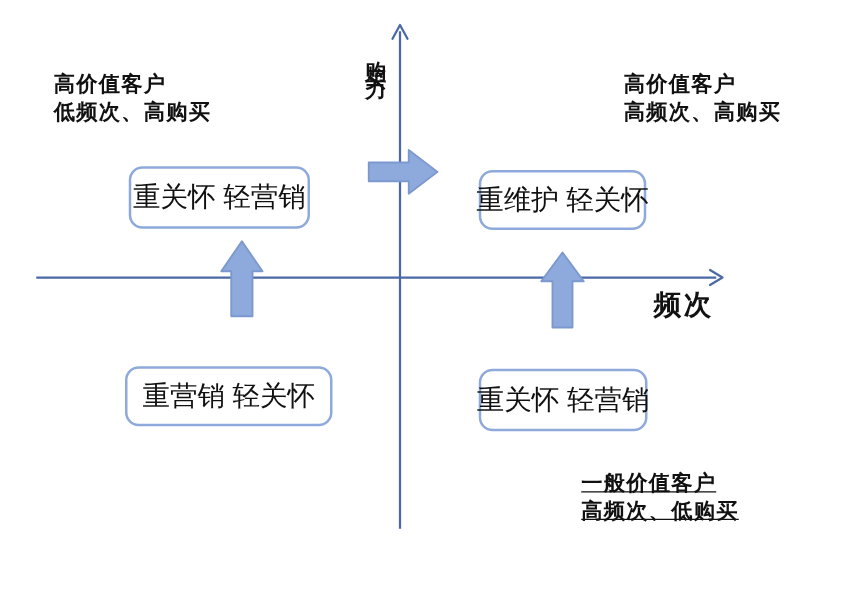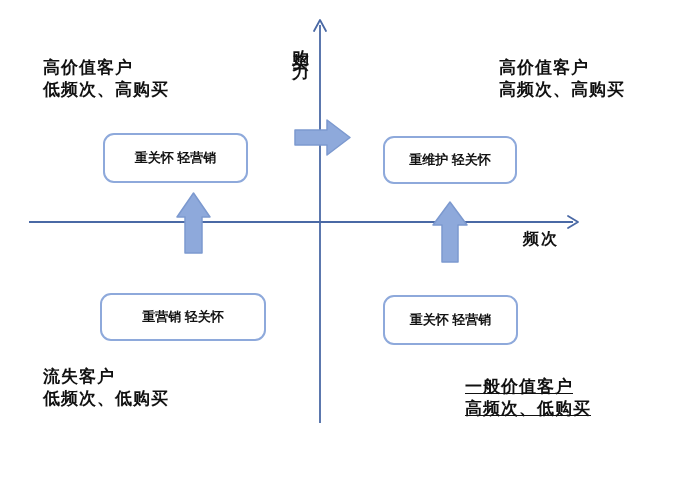--- a/index.html
+++ b/index.html
@@ -26,36 +26,36 @@
     white-space: nowrap;
   }
   .strategy-box {
     position: absolute;
     border: 2px solid #8ea9db;
     border-radius: 11px;
     background: #ffffff;
     display: flex;
     align-items: center;
     justify-content: center;
-    font-size: 13px;
-    font-weight: 700;
+    font-size: 22px;
+    font-weight: 400;
     white-space: nowrap;
   }
   .y-axis-label {
     position: absolute;
     writing-mode: vertical-rl;
     text-orientation: upright;
     font-size: 17px;
     font-weight: 700;
     letter-spacing: 7px;
     white-space: nowrap;
   }
   .x-axis-label {
     position: absolute;
-    font-size: 16px;
+    font-size: 22px;
     font-weight: 700;
     letter-spacing: 2px;
     white-space: nowrap;
   }
 </style>
 </head>
 <body>
 
 <div class="canvas">
 
@@ -80,24 +80,20 @@
   <div class="qlabel" style="left:43px; top:57px;">
     <div>高价值客户</div>
     <div>低频次、高购买</div>
   </div>
 
   <div class="qlabel" style="left:463px; top:57px;margin-left:36px;">
     <div>高价值客户</div>
     <div>高频次、高购买</div>
   </div>
 
-  <div class="qlabel" style="left:43px; top:366px;">
-    <div>流失客户</div>
-    <div>低频次、低购买</div>
-  </div>
 
   <div class="qlabel" style="left:465px; top:376px;text-decoration:underline;">
     <div>一般价值客户</div>
     <div>高频次、低购买</div>
   </div>
 
   <div class="strategy-box" style="left:103px; top:133px; width:145px; height:50px;">重关怀 轻营销</div>
 
   <div class="strategy-box" style="left:383px; top:136px; width:134px; height:48px;">重维护 轻关怀</div>
 

